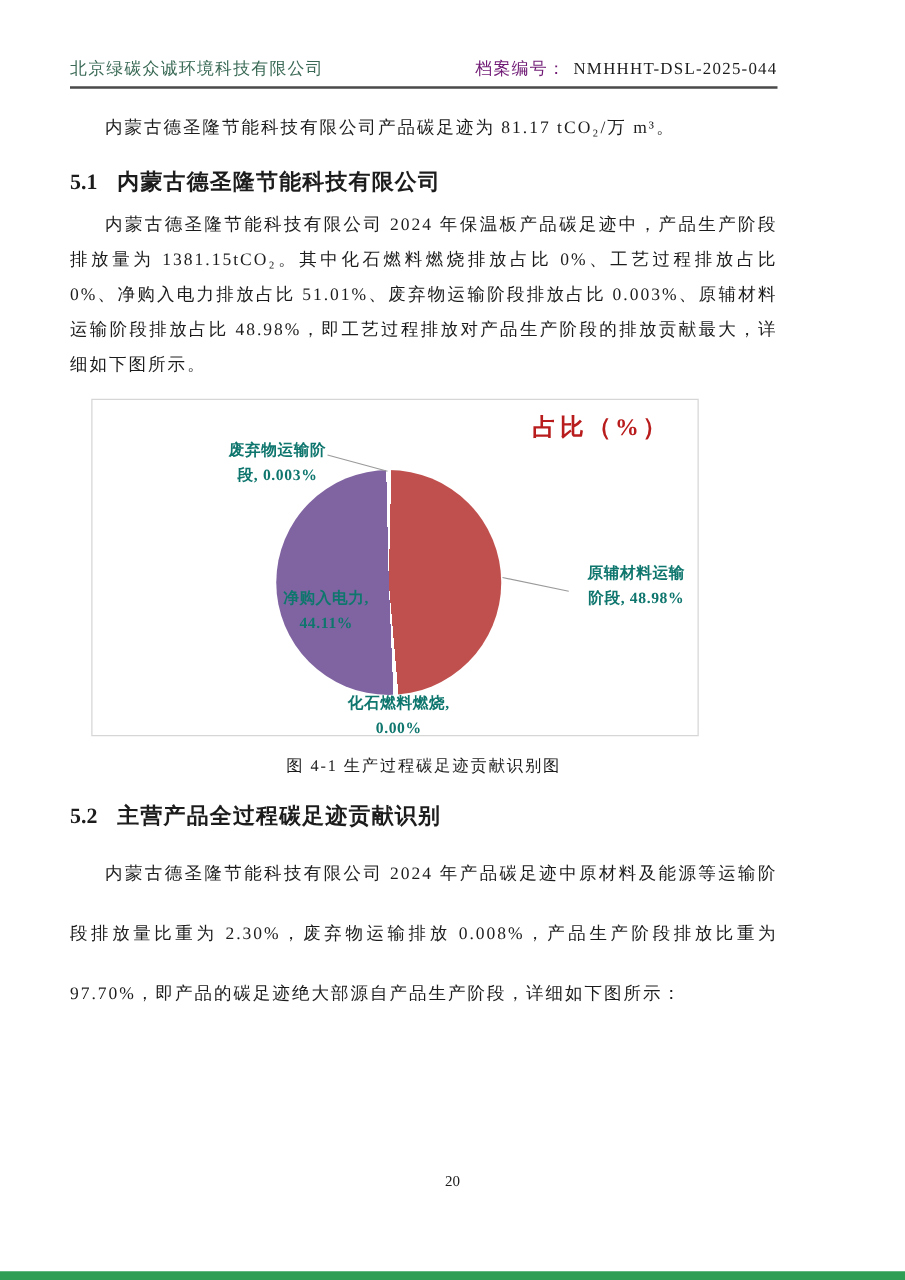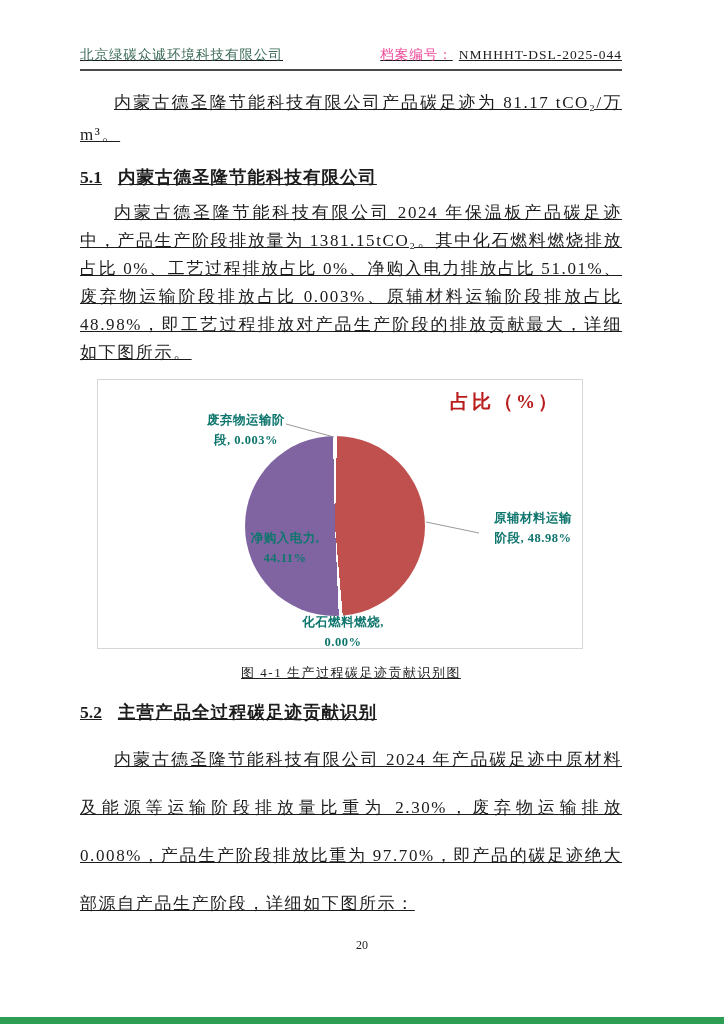--- a/index.html
+++ b/index.html
@@ -1,35 +1,35 @@
 <!DOCTYPE html>
 <html><head>
 <meta charset="utf-8">
 <style>
   * { margin:0; padding:0; box-sizing:border-box; }
   html,body { width:724px; height:1024px; }
   body {
     font-family:"Liberation Serif","DejaVu Serif",serif;
     background:#ffffff; color:#1c1c1c; position:relative; overflow:hidden;
   }
-  .page { position:relative; width:724px; height:1024px; background:#fff; padding:0 102px 0 80px;text-decoration:underline; }
+  .page { position:relative; width:724px; height:1024px; background:#fff; padding:0 102px 0 56px; }
 
   
   .doc-header {
     padding-top:46px; display:flex; justify-content:space-between; align-items:flex-end;
     border-bottom:2px solid #4a4a4a; padding-bottom:5px;
     font-size:13.5px; letter-spacing:1px;
   }
   .company { color:#3a6a56; }
   .archive { color:#1c1c1c; }
-  .archive .lab { color:#ec4899; margin-right:6px; }
+  .archive .lab { color:#701a75; margin-right:6px; }
 
   
   .para {
-    font-size:17px; line-height:32px; text-align:justify; letter-spacing:1.6px;
+    font-size:14px; line-height:32px; text-align:justify; letter-spacing:1.6px;
     text-indent:2em; margin-top:16px;
   }
   .para.big { line-height:28px; margin-top:10px; }
   .para.last { line-height:48px; margin-top:12px; }
 
   .sec-head { margin-top:14px; font-size:17.5px; font-weight:bold; letter-spacing:1px; }
   .sec-head .num { margin-right:16px; letter-spacing:0; }
   .sec-head.second { margin-top:18px; }
 
   

